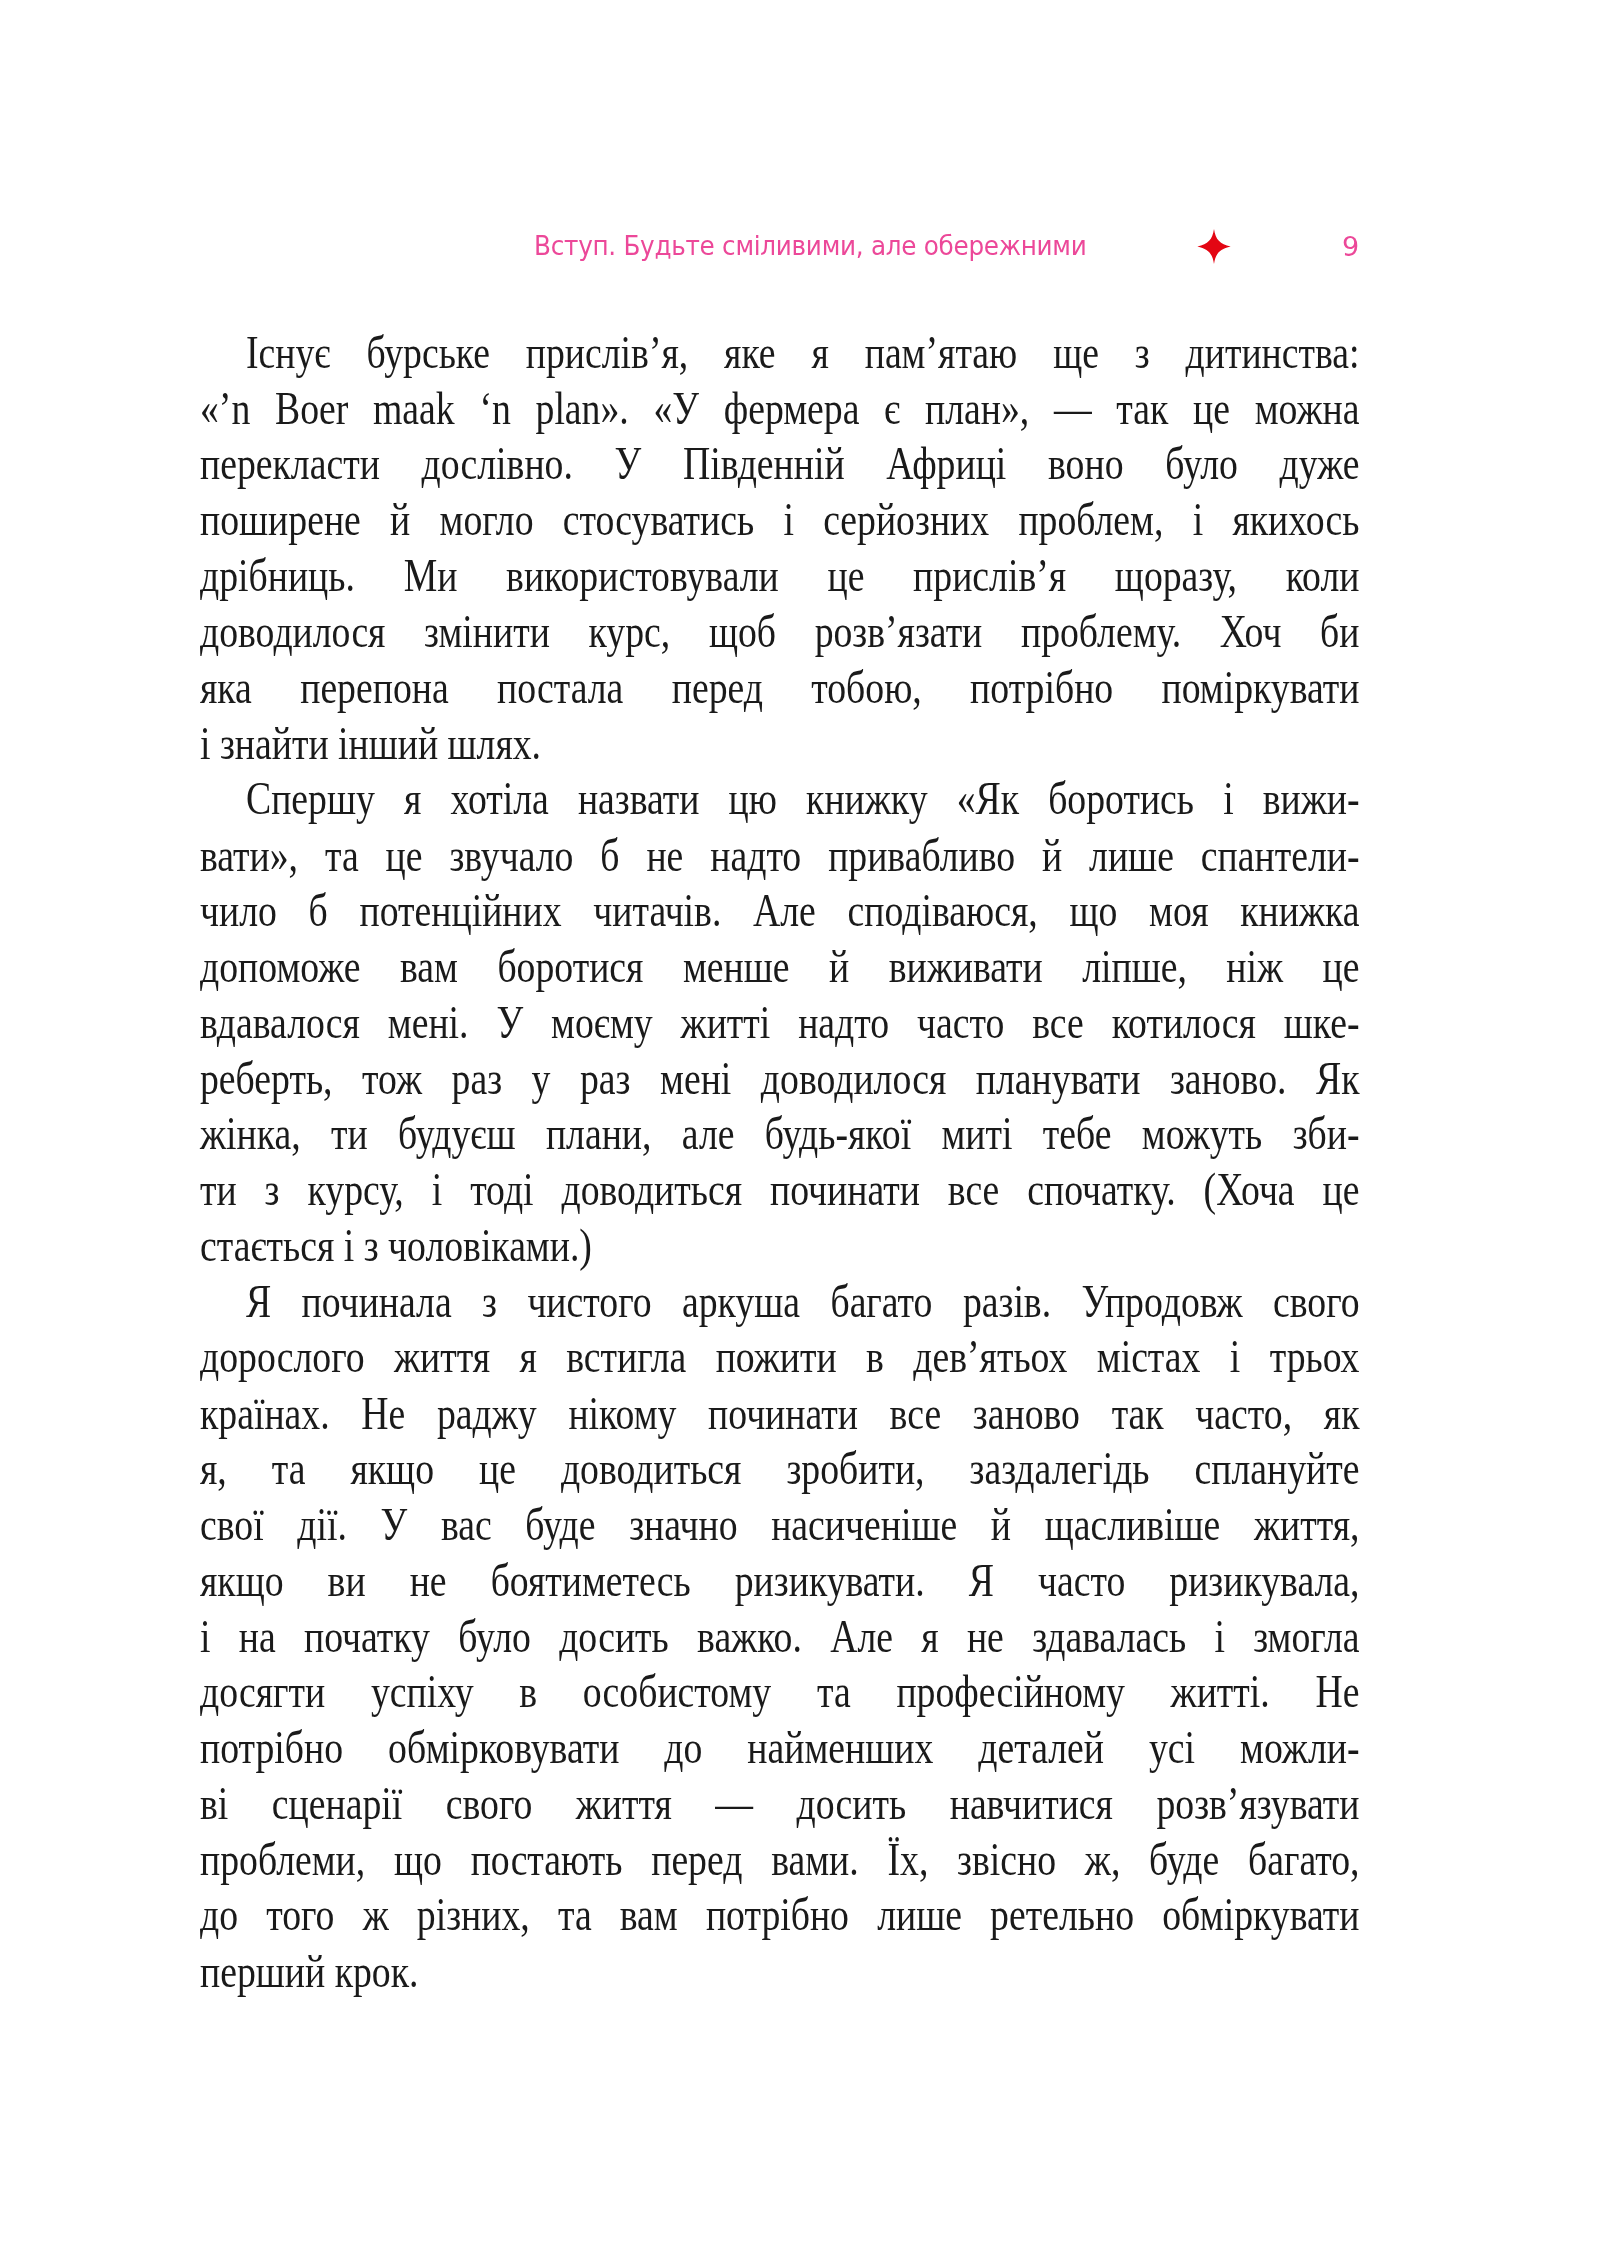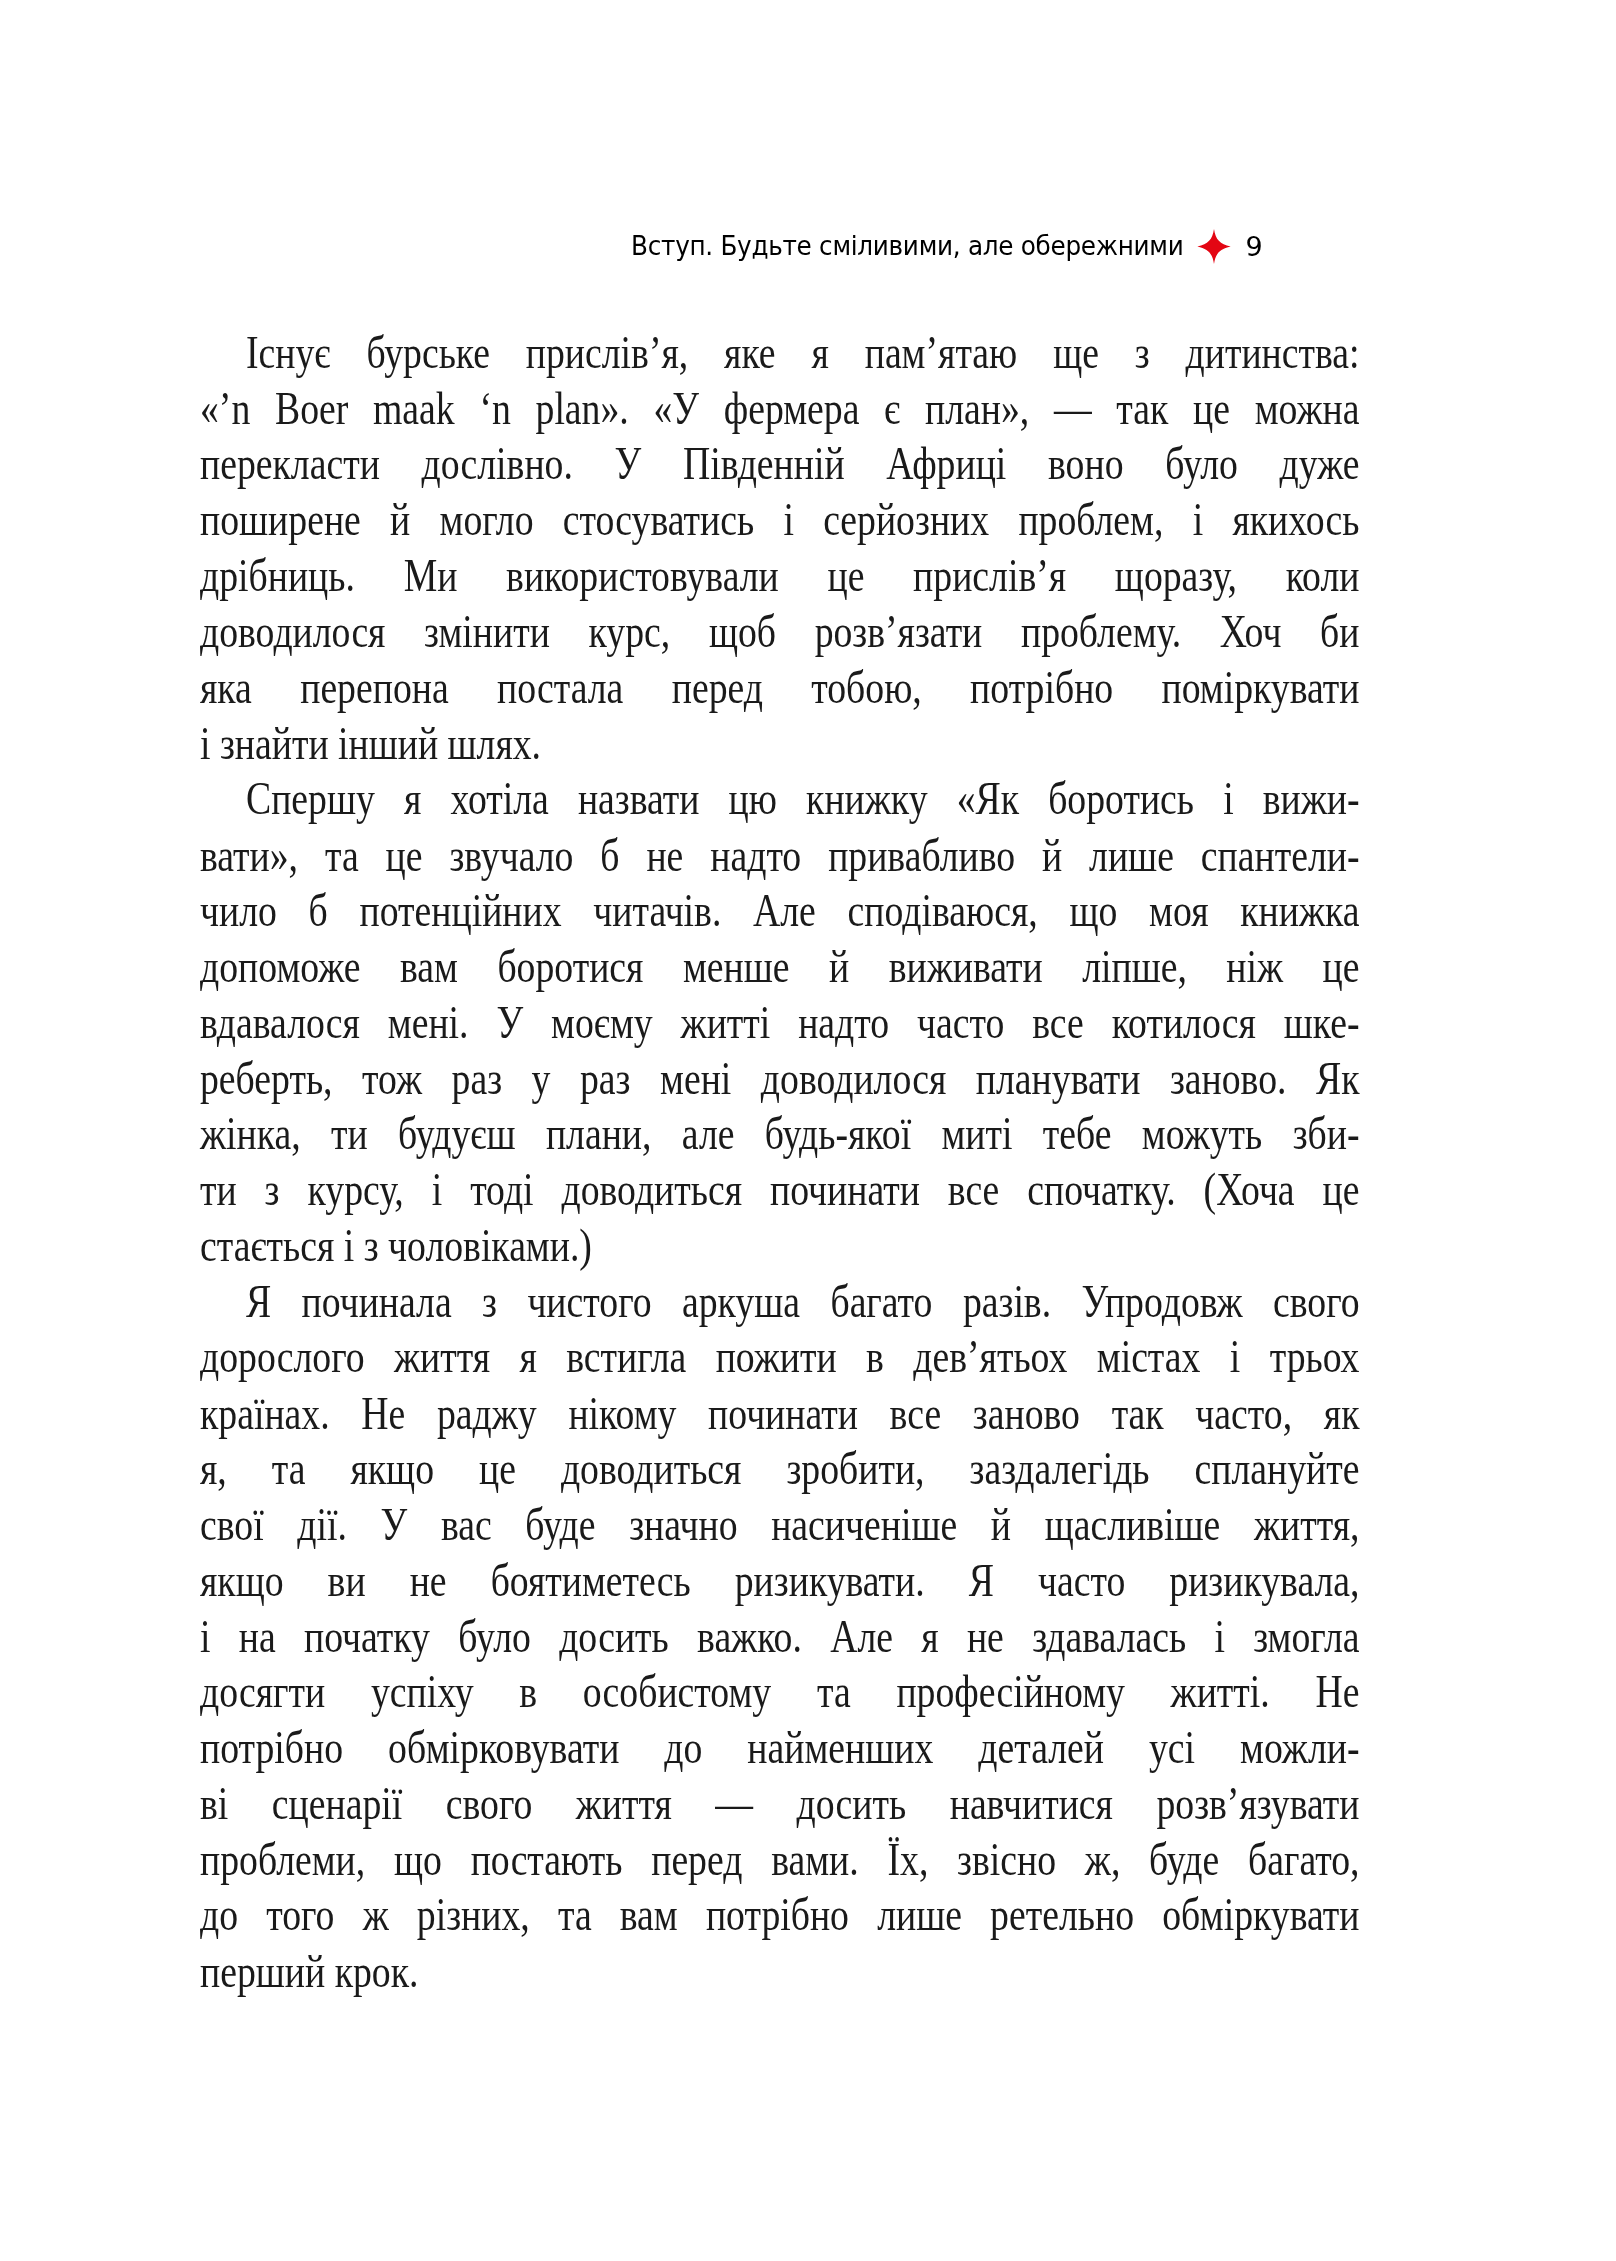--- a/index.html
+++ b/index.html
@@ -14,26 +14,26 @@
     overflow: hidden;
     color: #1a1a1a;
   }
   .running-header {
     position: absolute;
     top: 226px;
     left: 505px;
     width: 854px;
     height: 40px;
     display: flex;
-    justify-content: center;
+    justify-content: space-between;
     align-items: center;
     font-family: "DejaVu Sans", "Liberation Sans", sans-serif;
     font-size: 26px;
     letter-spacing: -0.3px;
-    color: #000000;
+    color: #ec4899;
     white-space: nowrap;
   }
   .running-header .chapter-title {
     transform: scaleX(0.95);
     transform-origin: right center;
   }
   .running-header .ornament {
     width: 34px;
     height: 35px;
     margin: 0 15px 0 13.5px;

